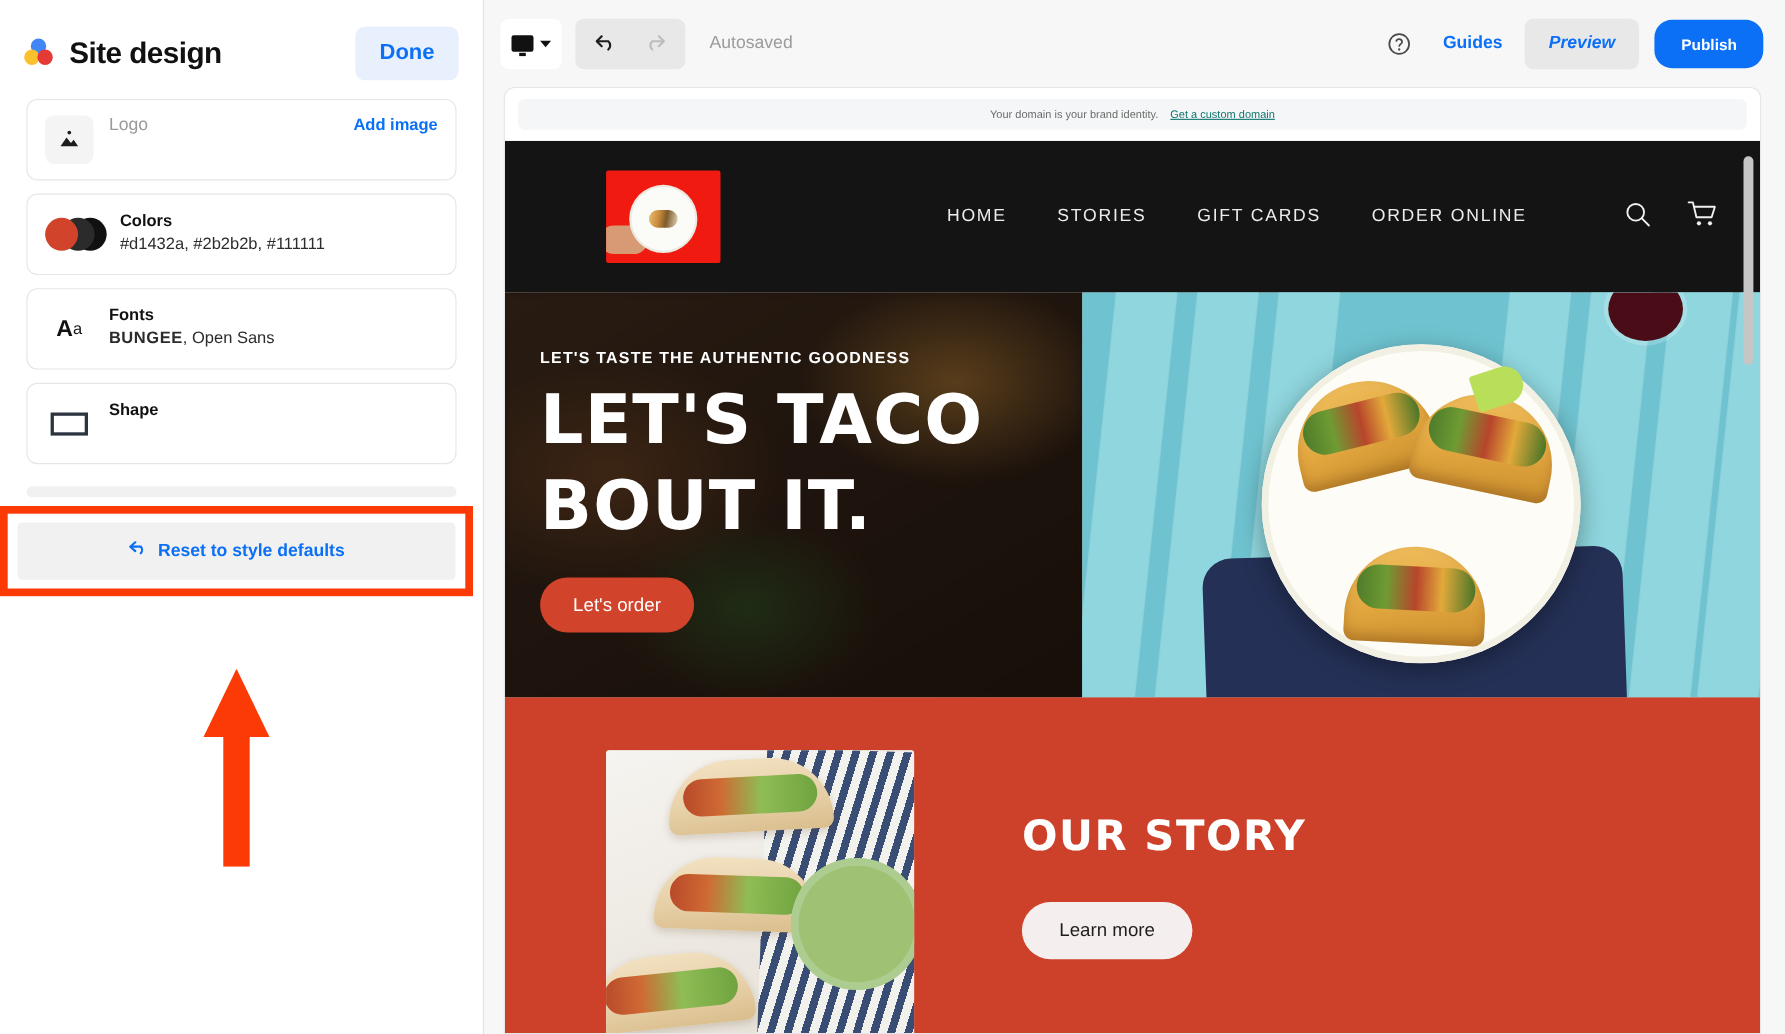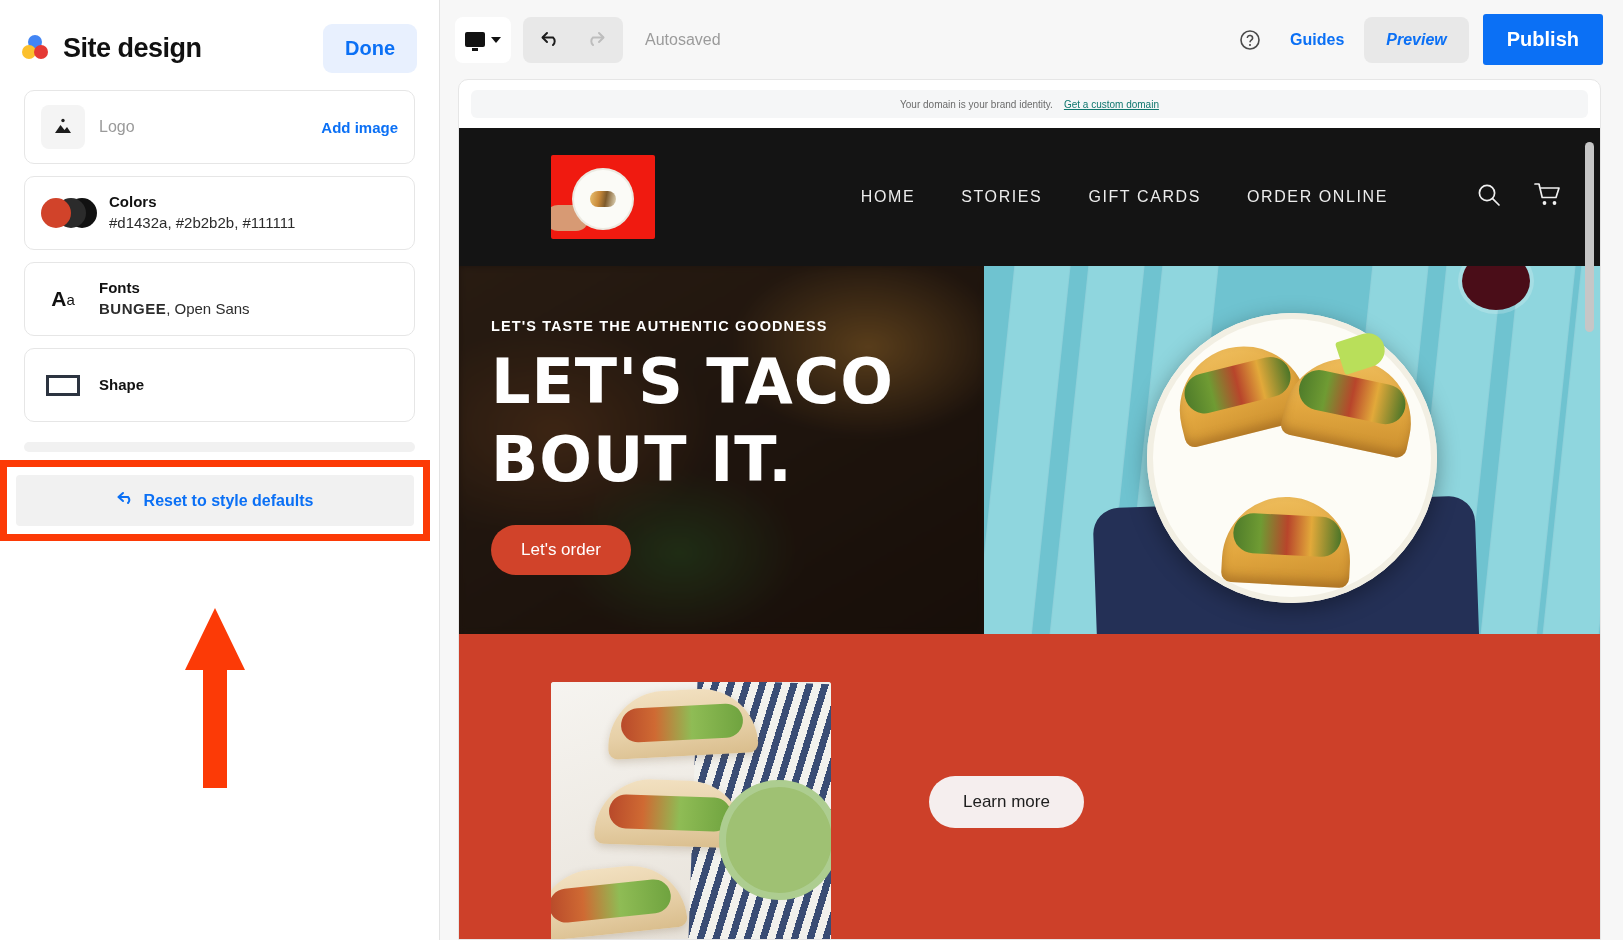--- a/index.html
+++ b/index.html
@@ -39,21 +39,21 @@
     border: none; border-radius: 9px;
     font-size: 20px; font-weight: bold;
     padding: 13px 22px; cursor: pointer;
     font-family: "Liberation Sans", sans-serif;
   }
 
   .sb-cards { padding: 0 24px; }
   .card {
     border: 1px solid #e6e6e6; border-radius: 10px;
     background: #fff; margin-bottom: 12px;
-    display: flex; align-items: center;
+    display: flex; align-items: flex-start;
     padding: 14px 16px; min-height: 66px;
     cursor: pointer;
   }
   .card-ico {
     flex: 0 0 44px; height: 44px; border-radius: 8px;
     display: flex; align-items: center; justify-content: center;
     margin-right: 14px;
   }
   .logo-ico { background: #f4f4f4; }
   .card-body { flex: 1 1 auto; min-width: 0; }
@@ -139,22 +139,22 @@
     background: none; border: none; color: #0b70f5; font-weight: bold;
     font-size: 16px; padding: 0 20px; cursor: pointer;
     font-family: "Liberation Sans", sans-serif;
   }
   .preview-btn {
     background: #e8e8e8; color: #0b70f5; border: none; border-radius: 8px;
     font-size: 16px; font-weight: bold; padding: 14px 22px; cursor: pointer;
     margin-right: 14px; font-family: "Liberation Sans", sans-serif; font-style: italic;
   }
   .publish-btn {
-    background: #0b70f5; color: #fff; border: none; border-radius: 3px;
-    font-size: 20px; font-weight: bold; padding: 14px 24px; cursor: pointer;
+    background: #0b70f5; color: #fff; border: none; border-radius: 16px;
+    font-size: 14px; font-weight: bold; padding: 14px 24px; cursor: pointer;
     font-family: "Liberation Sans", sans-serif;
   }
 
   .canvas-wrap {
     flex: 1 1 auto; margin: 0 22px 0 18px;
     background: #fff; border: 1px solid #e6e6e6;
     border-radius: 10px 10px 0 0; overflow: hidden; position: relative;
   }
   .domain-bar {
     margin: 10px 12px; height: 28px; background: #f5f6f7; border-radius: 6px;
@@ -518,20 +518,21 @@
                 <span class="sp-fill"></span>
               </span>
             <span class="sp-taco spt3">
                 <span class="sp-fill"></span>
               </span>
 
             <span class="sp-bowl"></span>
 
           </div>
           <div class="story-copy">
+            <div class="story-title">OUR STORY</div>
             <button class="story-btn">Learn more</button>
           </div>
         </div>
 
       </div>
 
       <div class="canvas-scroll">
           <i></i>
         </div>
 

